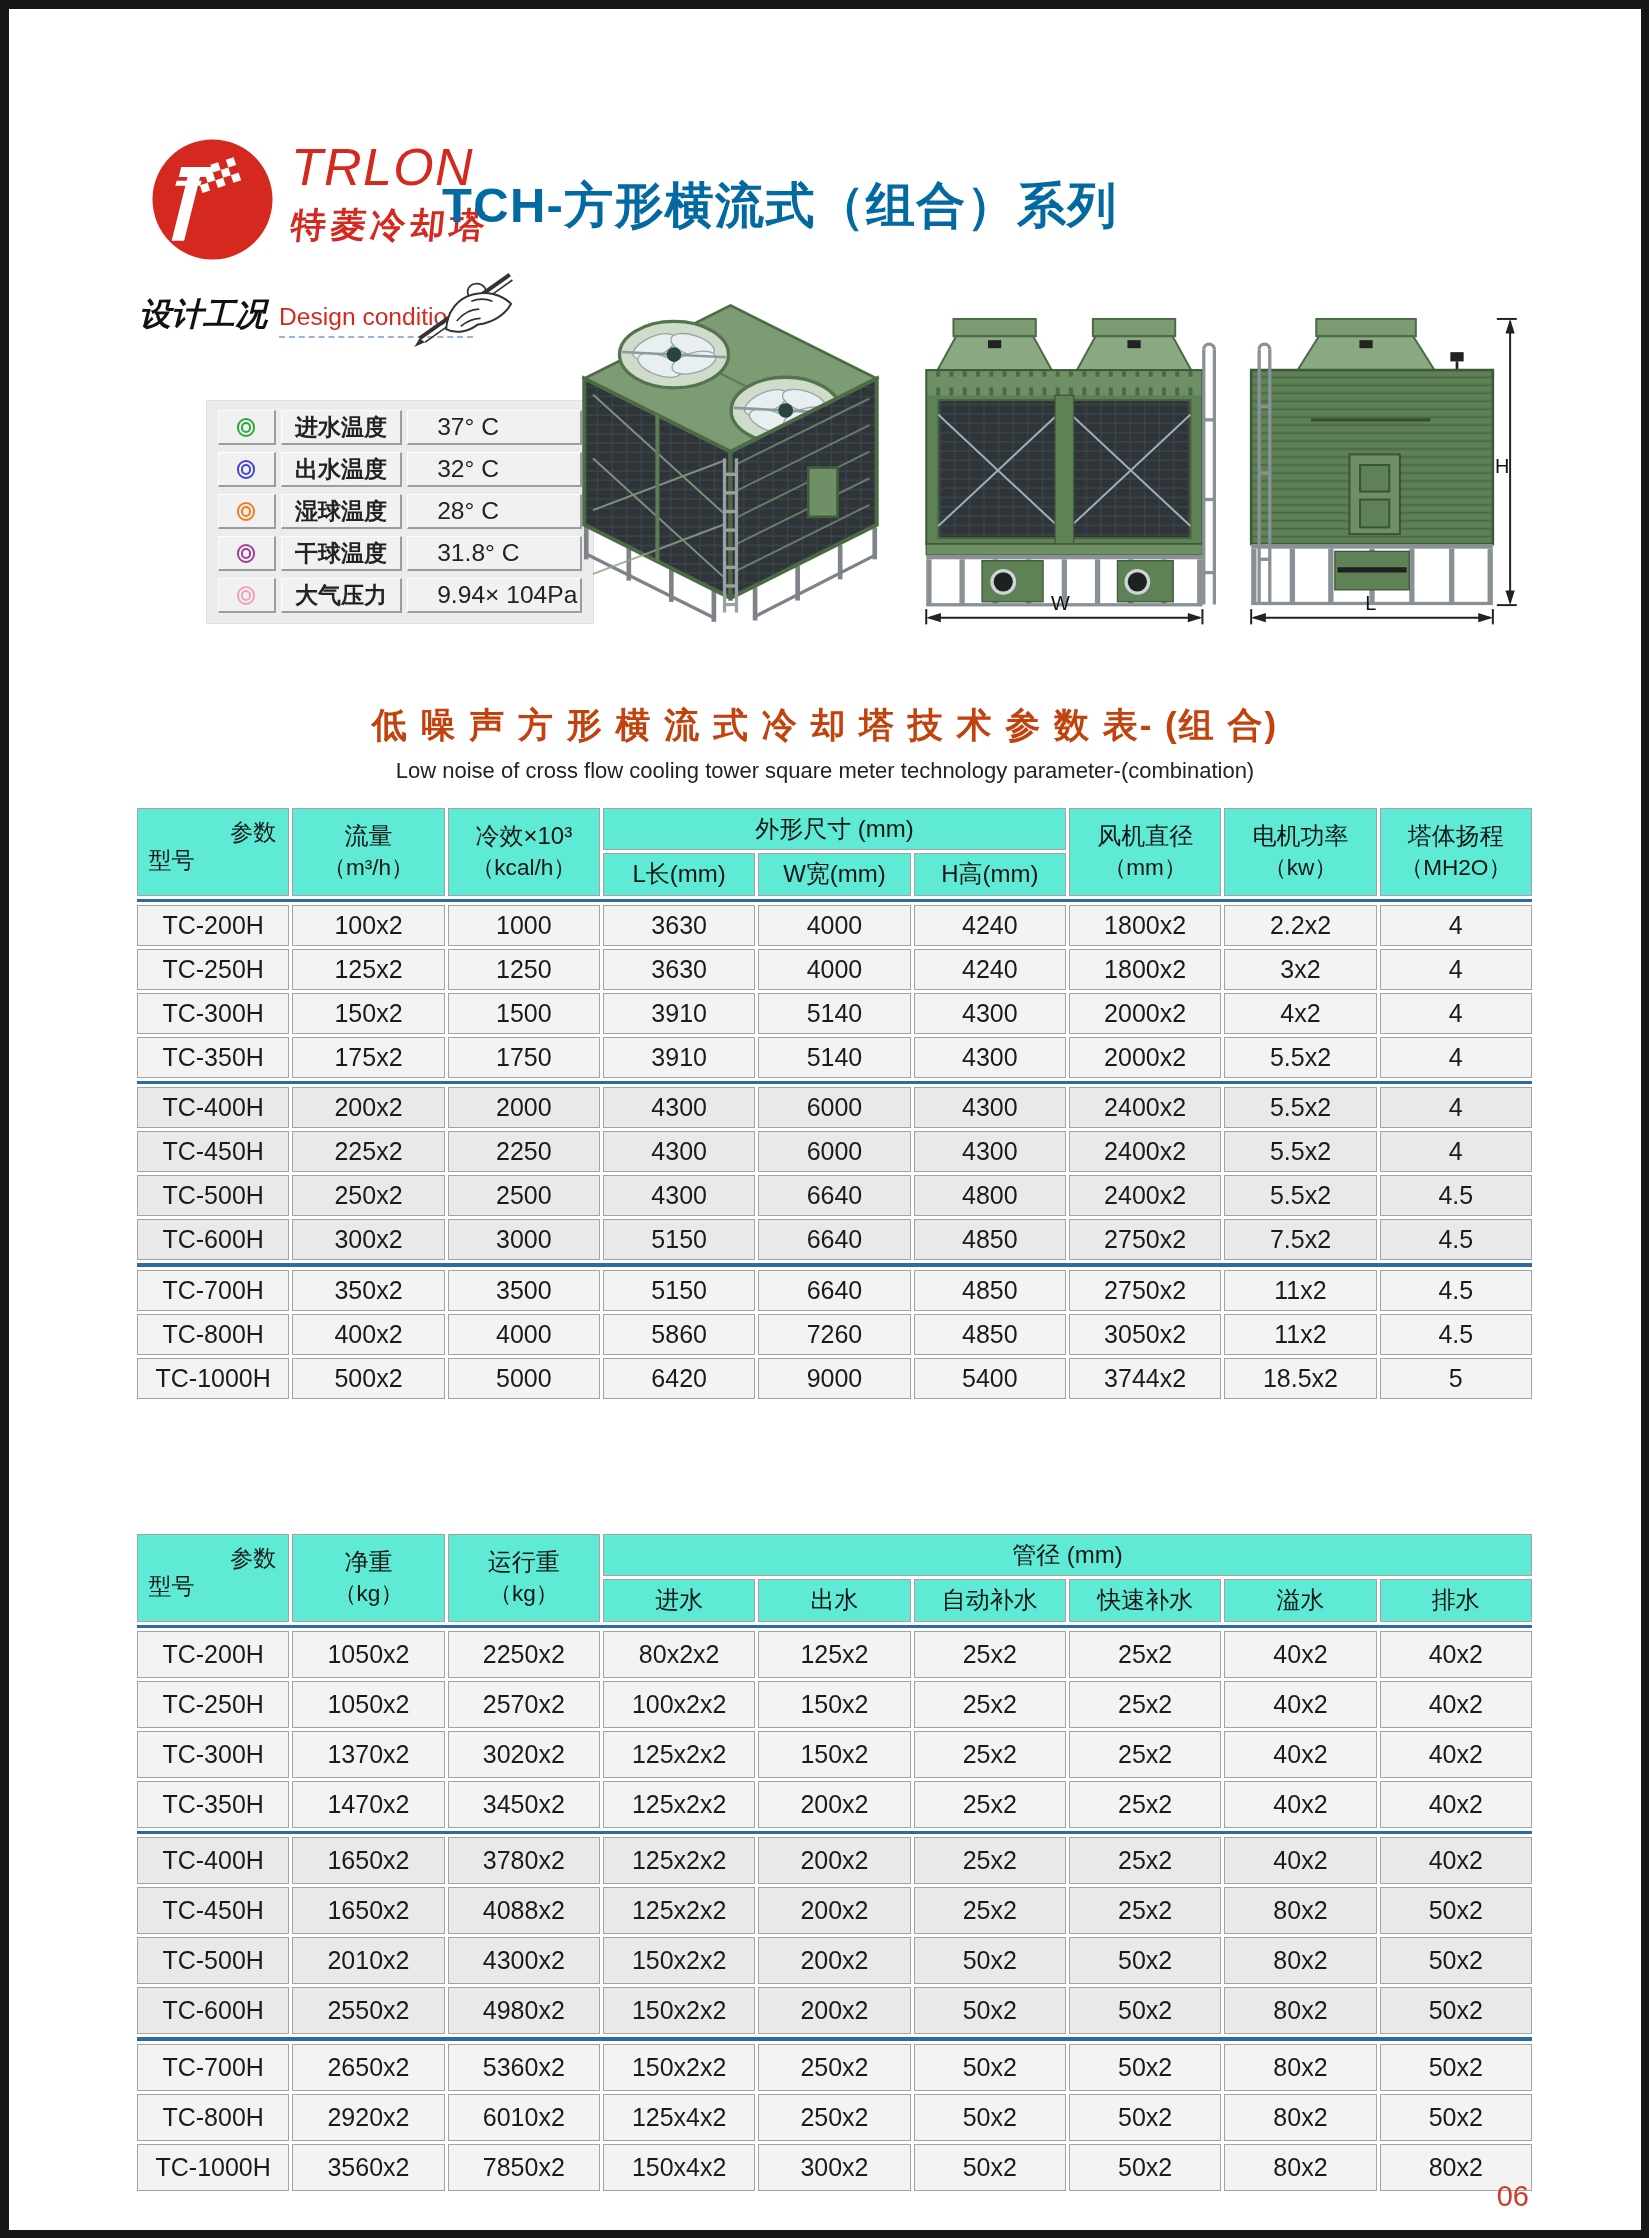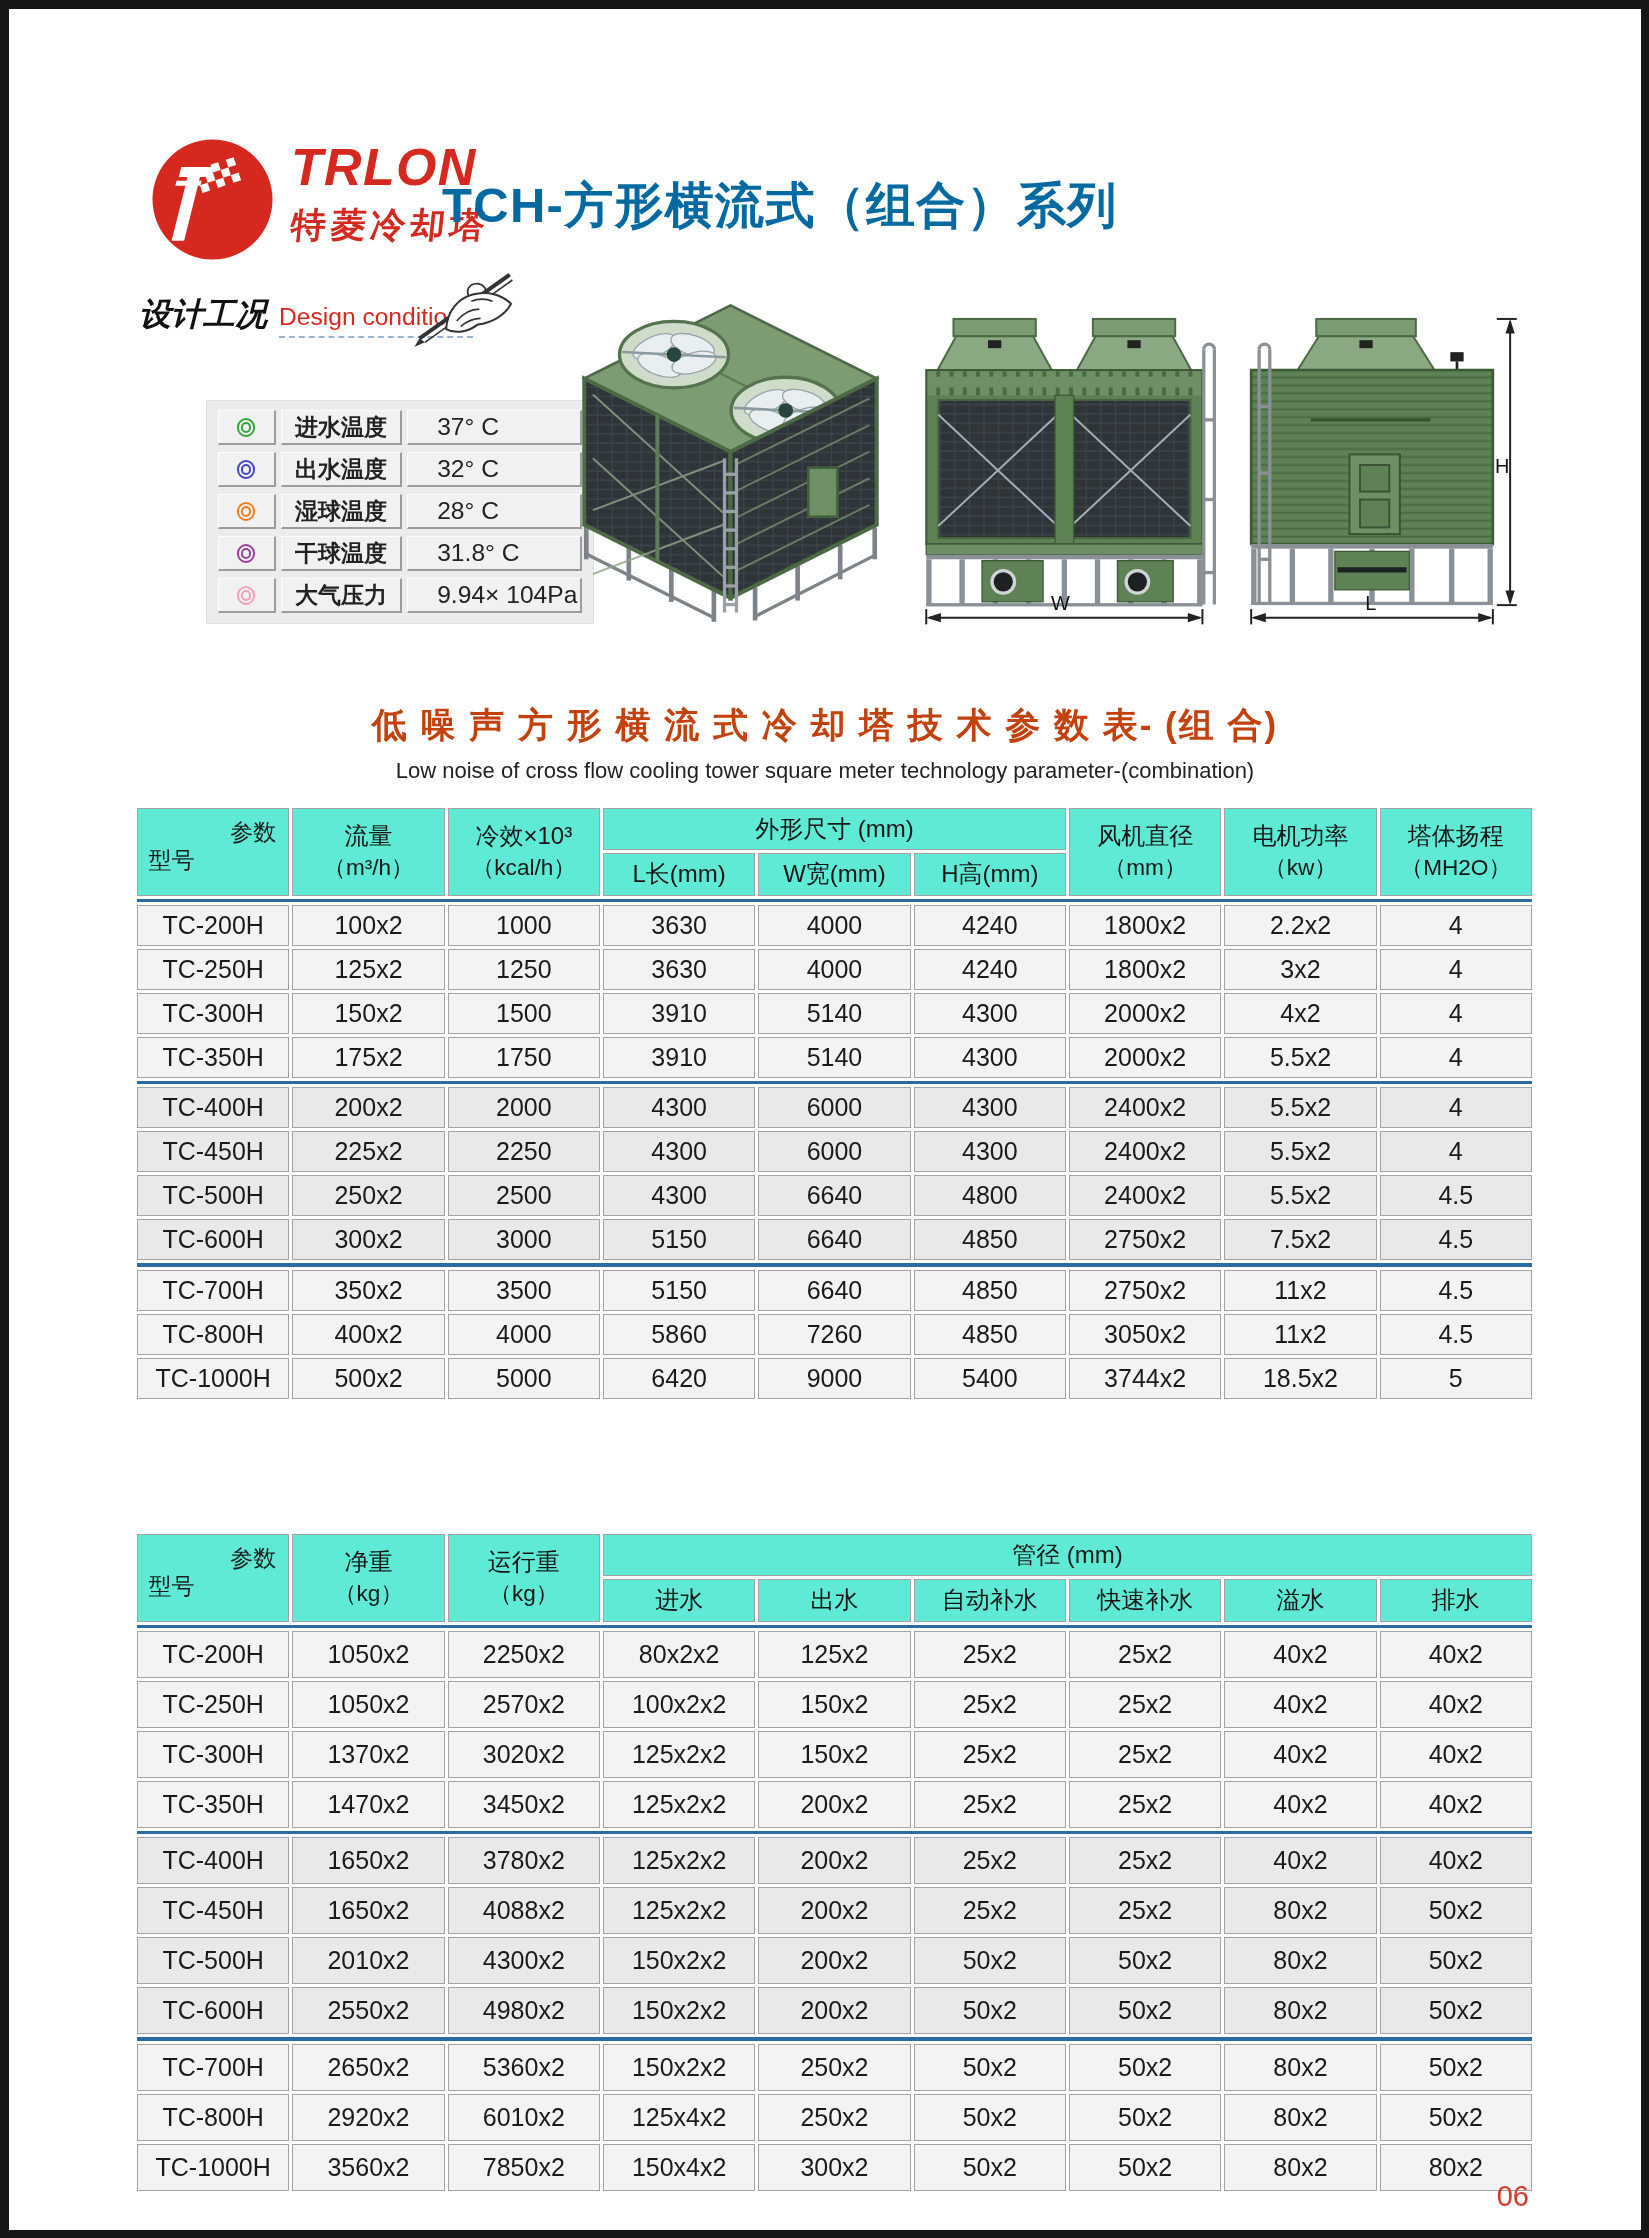--- a/index.html
+++ b/index.html
@@ -1,21 +1,21 @@
 <!DOCTYPE html>
 <html style="font-size:10.6px"><head>
 <meta charset="utf-8">
 <style>
   html,body{margin:0;padding:0;background:#555;}
   .page{position:relative;width:1650px;height:2239px;background:#fff;border:9.3px solid #161616;box-sizing:border-box;
         font-family:"Liberation Sans","DejaVu Sans",sans-serif;color:#1c1c1c;overflow:hidden;}
   
   .logo-svg{position:absolute;left:141px;top:128px;width:125px;height:125px;}
   .brand-text{position:absolute;left:282px;top:132px;}
-  .brand-trlon{font-size:52px;font-weight:700;font-style:italic;color:#d5281e;letter-spacing:1.3px;line-height:1;}
+  .brand-trlon{font-size:52px;font-weight:400;font-style:italic;color:#d5281e;letter-spacing:1.3px;line-height:1;}
   .brand-sub{font-size:35px;font-weight:800;color:#d5281e;letter-spacing:4.7px;margin-top:9.3px;transform:skewX(-6deg);}
   .doc-title{position:absolute;left:433px;top:164px;font-size:49px;font-weight:800;color:#0369a1;letter-spacing:1.3px;}
   
   .dc-heading{position:absolute;left:130px;top:284px;display:flex;align-items:baseline;gap:12px;}
   .dc-heading-cn{font-size:32px;font-weight:600;color:#111;font-style:italic;}
   .dc-heading-en{font-size:24.6px;color:#d5281e;border-bottom:2px dashed #9ab4d6;padding-bottom:5.3px;}
   .pen-svg{position:absolute;left:396px;top:251px;width:126px;height:93px;}
   .dc-panel{position:absolute;left:197px;top:391px;background:#ececec;padding:9.3px 10.6px;border:0.7px solid #e0e0e0;}
   .dc-row{display:grid;grid-template-columns:58px 121px 175px;gap:5.3px;margin-bottom:7px;}
   .dc-row:last-child{margin-bottom:0;}

